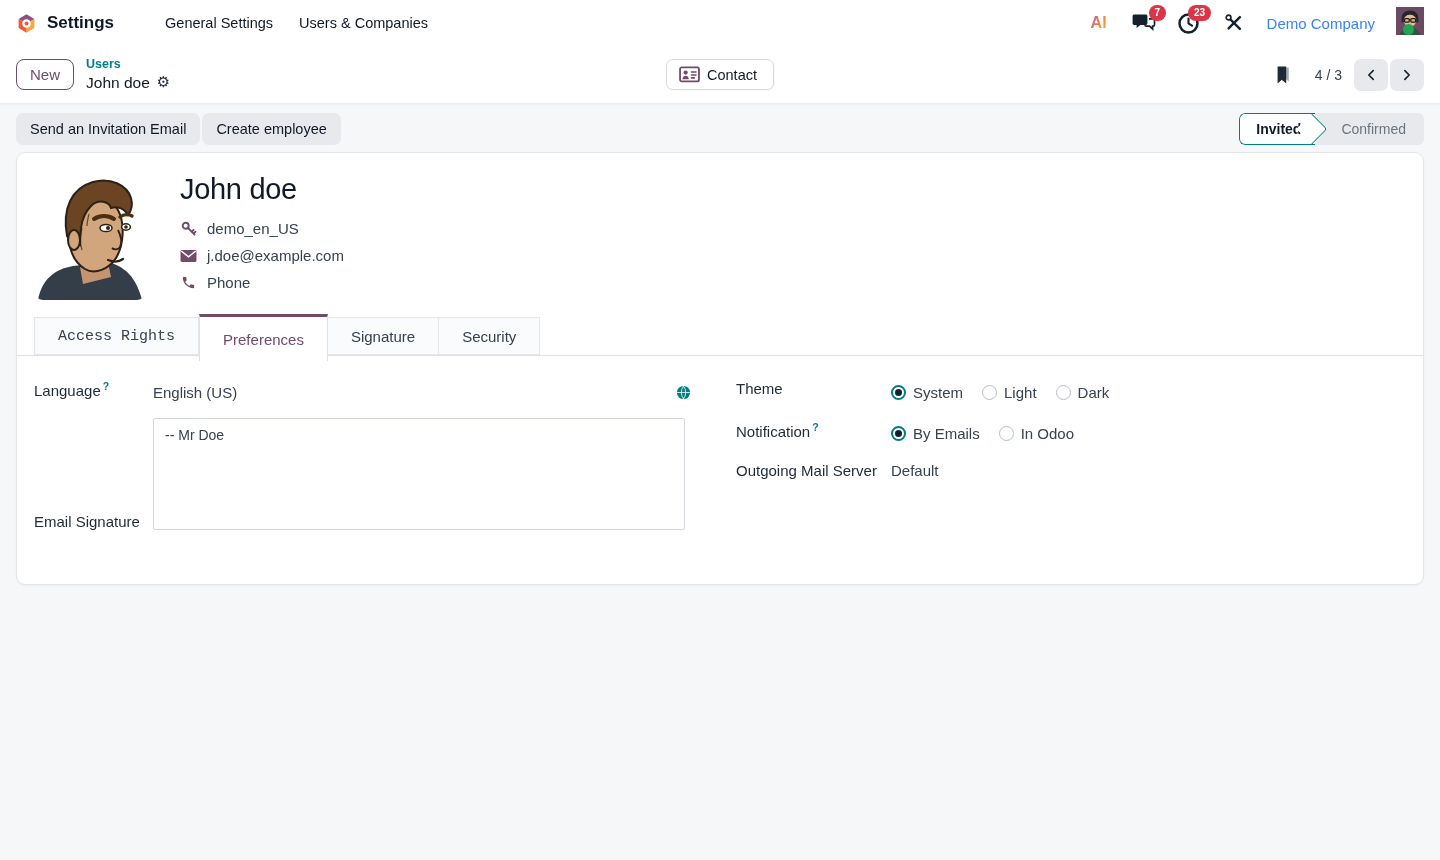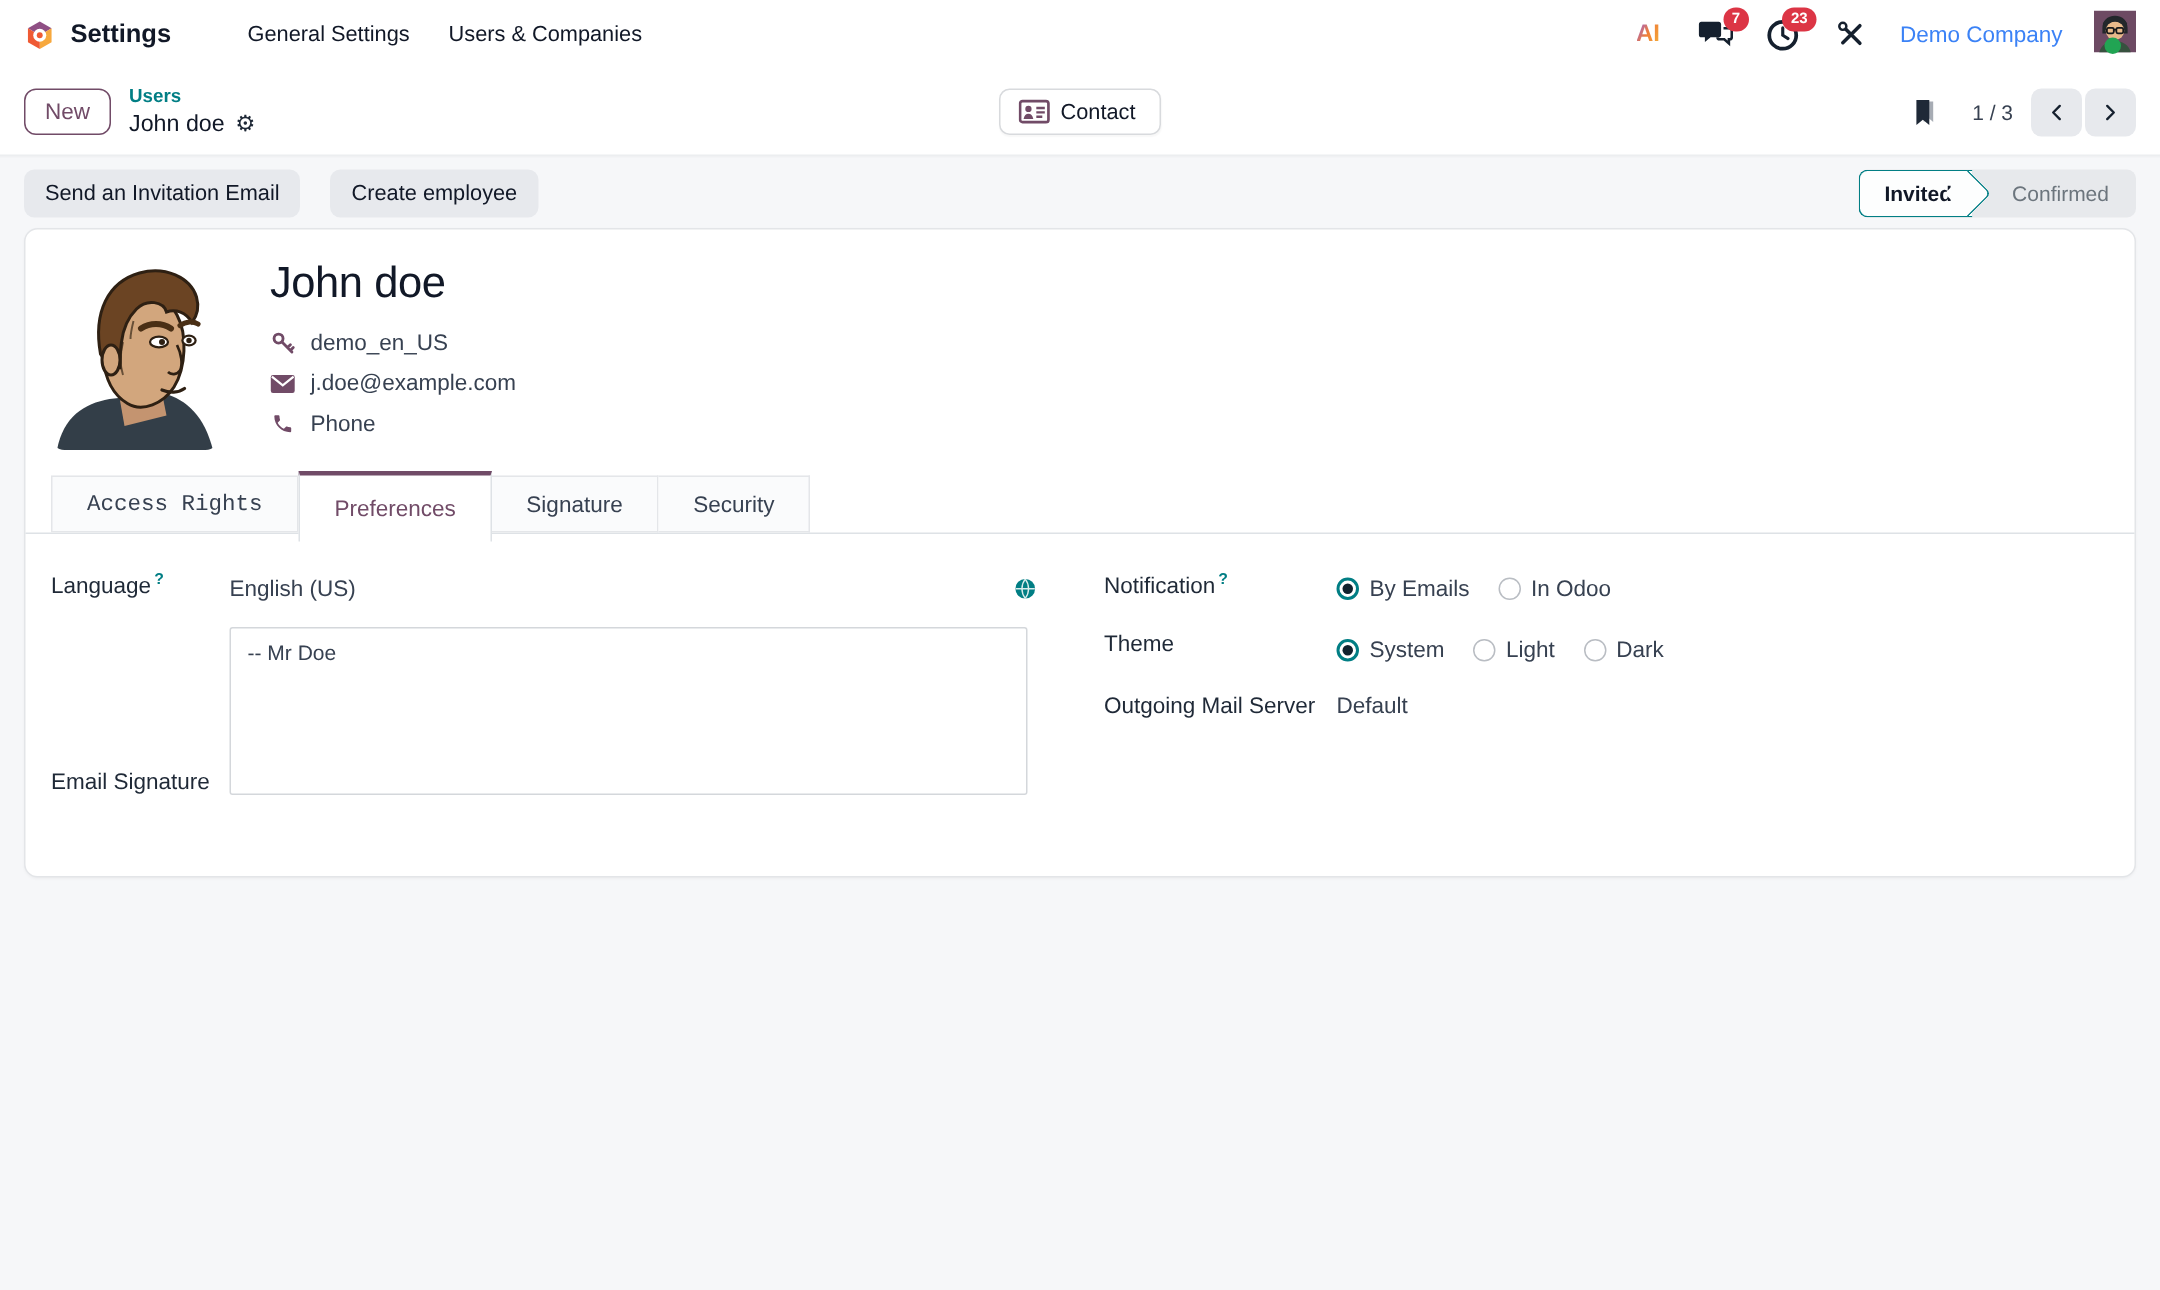--- a/index.html
+++ b/index.html
@@ -31,21 +31,21 @@
   .gear-glyph { font-family:"DejaVu Sans",sans-serif; font-size:15px; color:#1f2937; cursor:pointer; }
   .stat-button { position:absolute; left:50%; transform:translateX(-50%); top:13px; display:flex; align-items:center; gap:7px; background:#fff; border:1px solid #d8dadd; border-radius:7px; padding:6px 16px 6px 12px; font-size:14.5px; color:#111827; cursor:pointer; box-shadow:0 1px 1px rgba(0,0,0,.03); }
   .pager-zone { margin-left:auto; display:flex; align-items:center; }
   .bookmark-btn { margin-right:22px; cursor:pointer; display:flex; }
   .pager-text { font-size:14px; color:#374151; margin-right:12px; }
   .pager-btns { display:flex; gap:2px; }
   .pager-btn { width:34px; height:32px; background:#e7e9ed; border:none; border-radius:7px; display:flex; align-items:center; justify-content:center; cursor:pointer; }
 
   
   .action-band { background:#f6f7f9; border-top:1px solid #f0f1f3; padding:8px 16px; display:flex; align-items:center; height:48px; }
-  .btn-sec { background:#e7e9ed; border:none; border-radius:7px; color:#111827; font-size:14.5px; padding:8px 14px; margin-right:20px; cursor:pointer; }
+  .btn-sec { background:#e7e9ed; border:none; border-radius:7px; color:#111827; font-size:14.5px; padding:8px 14px; margin-right:2px; cursor:pointer; }
   .statusbar { margin-left:auto; display:flex; align-items:stretch; height:32px; border-radius:6px; overflow:hidden; background:#e7e9ec; }
   .step { display:flex; align-items:center; font-size:14px; }
   .step.active { position:relative; background:#fdfefe; border:1px solid #017e84; border-right:none; border-radius:6px 0 0 6px; padding:0 14px 0 16px; font-weight:700; color:#111827; z-index:2; cursor:pointer; }
   .step.active .arrow { position:absolute; right:-8px; top:50%; width:22px; height:22px; transform:translateY(-50%) rotate(45deg); background:#fdfefe; border-top:1px solid #017e84; border-right:1px solid #017e84; border-radius:0 4px 0 0; }
   .step.future { color:#6c757d; padding:0 18px 0 26px; cursor:pointer; }
 
   
   .sheet-zone { background:#f6f7f9; padding:0 16px; }
   .card { background:#fff; border:1px solid #e3e5e8; border-radius:9px; box-shadow:0 1px 2px rgba(20,20,30,.04); min-height:412px; }
   .card-head { display:flex; padding:17px 17px 0 17px; }
@@ -168,21 +168,21 @@
       </span>
       <span>Contact</span>
     </button>
     <div class="pager-zone">
       <span class="bookmark-btn">
         <svg width="20" height="20" viewBox="0 0 20 20">
           <path d="M9.5 2.6h6.3v13.8l-3.1-2.7-3.2 2.7z" fill="#a7acb4"></path>
           <path d="M4.6 1.6h8.6v16.8l-4.3-3.6-4.3 3.6z" fill="#1f2937"></path>
         </svg>
       </span>
-      <span class="pager-text">1 / 3</span>
+      <span class="pager-text">4 / 3</span>
       <span class="pager-btns">
         <button class="pager-btn">
           <svg width="14" height="14" viewBox="0 0 16 16">
               <path d="M10.5 3 5.5 8l5 5" fill="none" stroke="#15202e" stroke-width="1.8" stroke-linecap="round" stroke-linejoin="round"></path>
             </svg>
         </button>
         <button class="pager-btn">
           <svg width="14" height="14" viewBox="0 0 16 16">
               <path d="M5.5 3l5 5-5 5" fill="none" stroke="#15202e" stroke-width="1.8" stroke-linecap="round" stroke-linejoin="round"></path>
             </svg>
@@ -284,46 +284,46 @@
             </span>
           </div>
           <div class="fg-row top">
             <span class="flabel" style="padding-top:9px">Email Signature</span>
             <textarea class="sig-area" style="">-- Mr Doe</textarea>
           </div>
         </div>
 
         <div class="col-right">
           <div class="fg-row rg-row">
+            <span class="flabel">Theme</span>
+            <span class="radio-group">
+              <span class="radio-opt">
+                <span class="radio checked"></span>
+                <span class="radio-label">System</span>
+              </span>
+              <span class="radio-opt">
+                <span class="radio"></span>
+                <span class="radio-label">Light</span>
+              </span>
+              <span class="radio-opt">
+                <span class="radio"></span>
+                <span class="radio-label">Dark</span>
+              </span>
+            </span>
+          </div>
+          <div class="fg-row rg-row">
             <span class="flabel"><span>Notification</span><span class="help-q">?</span></span>
             <span class="radio-group">
               <span class="radio-opt">
                 <span class="radio checked"></span>
                 <span class="radio-label">By Emails</span>
               </span>
               <span class="radio-opt">
                 <span class="radio"></span>
                 <span class="radio-label">In Odoo</span>
-              </span>
-            </span>
-          </div>
-          <div class="fg-row rg-row">
-            <span class="flabel">Theme</span>
-            <span class="radio-group">
-              <span class="radio-opt">
-                <span class="radio checked"></span>
-                <span class="radio-label">System</span>
-              </span>
-              <span class="radio-opt">
-                <span class="radio"></span>
-                <span class="radio-label">Light</span>
-              </span>
-              <span class="radio-opt">
-                <span class="radio"></span>
-                <span class="radio-label">Dark</span>
               </span>
             </span>
           </div>
           <div class="fg-row">
             <span class="flabel">Outgoing Mail Server</span>
             <span class="fvalue">Default</span>
           </div>
         </div>
 
       </div>

